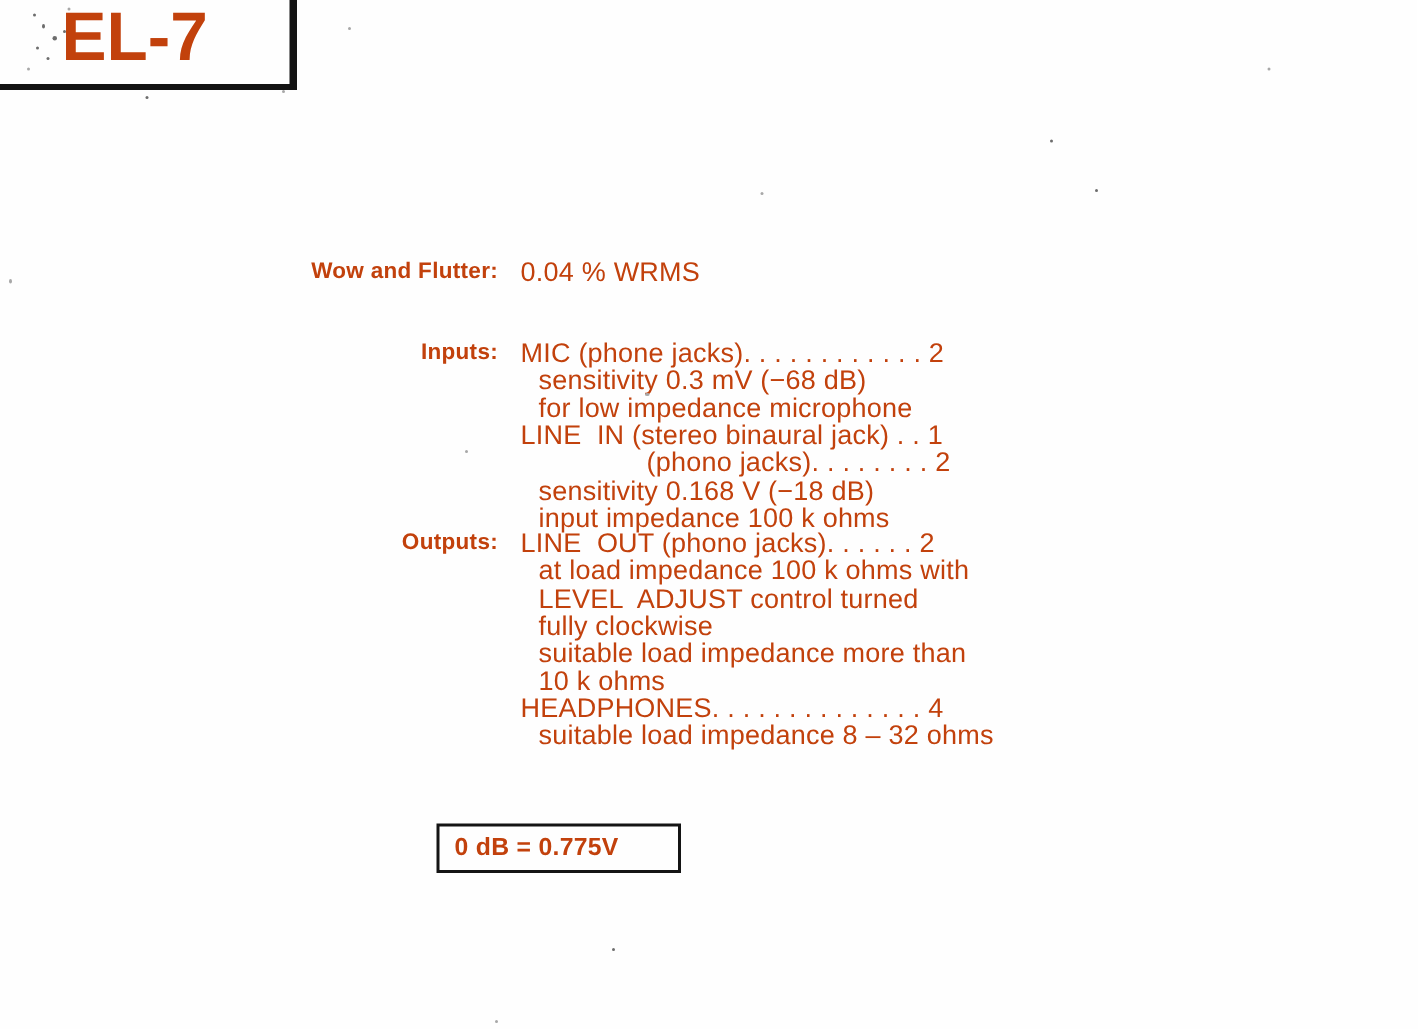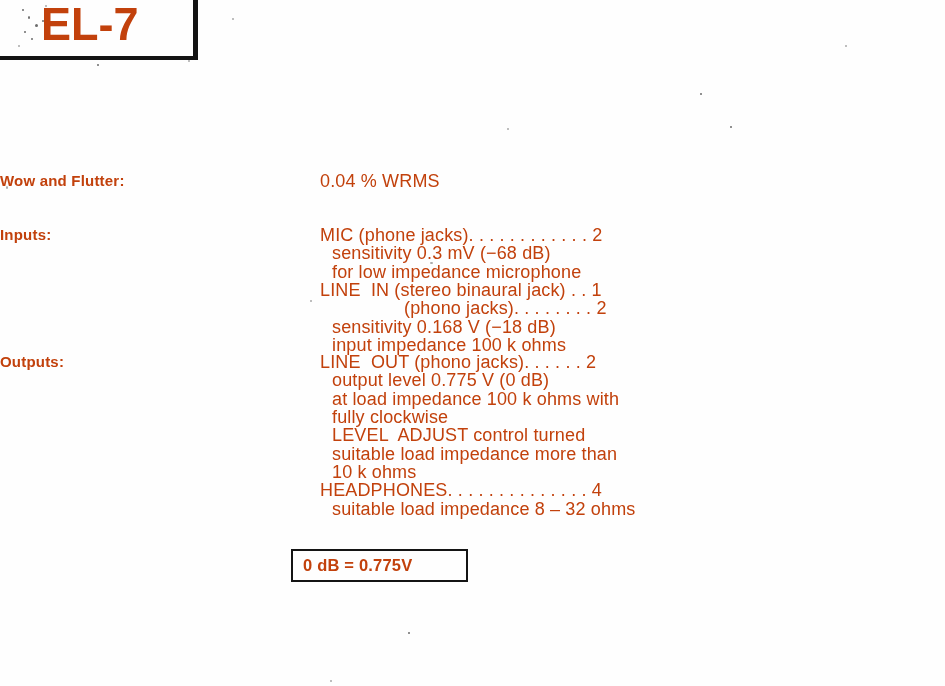--- a/index.html
+++ b/index.html
@@ -40,47 +40,48 @@
 
   
   .spec-row {
     position: absolute;
     left: 0;
     display: flex;
     align-items: flex-start;
   }
   .spec-label {
     width: 305px;
-    text-align: left;
+    text-align: right;
     font-weight: bold;
     font-size: 15px;
     line-height: 18.35px;
     letter-spacing: 0.2px;
     flex: none;
+    padding-left: 27px;
   }
   .spec-content {
     margin-left: 15px;
     display: flex;
     flex-direction: column;
   }
   .spec-line {
     font-size: 18px;
     line-height: 18.35px;
     letter-spacing: 0.15px;
     white-space: pre;
   }
   .ind1 { padding-left: 12px; }
   .ind2 { padding-left: 84px; }
 
   
   .db-box {
     position: absolute;
     left: 291px;
     top: 549px;
-    width: 177px;
+    width: 163px;
     height: 33px;
     border: 2.5px solid #141414;
     box-sizing: border-box;
     display: flex;
     align-items: center;
     padding-left: 10px;
   }
   .db-text {
     font-size: 16.5px;
     font-weight: bold;
@@ -122,24 +123,23 @@
       <div class="spec-line ind2">(phono jacks). . . . . . . . 2</div>
       <div class="spec-line ind1">sensitivity 0.168 V (−18 dB)</div>
       <div class="spec-line ind1">input impedance 100 k ohms</div>
     </div>
   </div>
 
   <div class="spec-row" style="top:353px">
     <div class="spec-label">Outputs:</div>
     <div class="spec-content">
       <div class="spec-line">LINE  OUT (phono jacks). . . . . . 2</div>
-      <div class="spec-line ind1">output level 0.775 V (0 dB)</div>
       <div class="spec-line ind1">at load impedance 100 k ohms with</div>
+      <div class="spec-line ind1">LEVEL  ADJUST control turned</div>
       <div class="spec-line ind1">fully clockwise</div>
-      <div class="spec-line ind1">LEVEL  ADJUST control turned</div>
       <div class="spec-line ind1">suitable load impedance more than</div>
       <div class="spec-line ind1">10 k ohms</div>
       <div class="spec-line">HEADPHONES. . . . . . . . . . . . . . 4</div>
       <div class="spec-line ind1">suitable load impedance 8 – 32 ohms</div>
     </div>
   </div>
 
   <div class="db-box">
     <span class="db-text">0 dB = 0.775V</span>
   </div>

